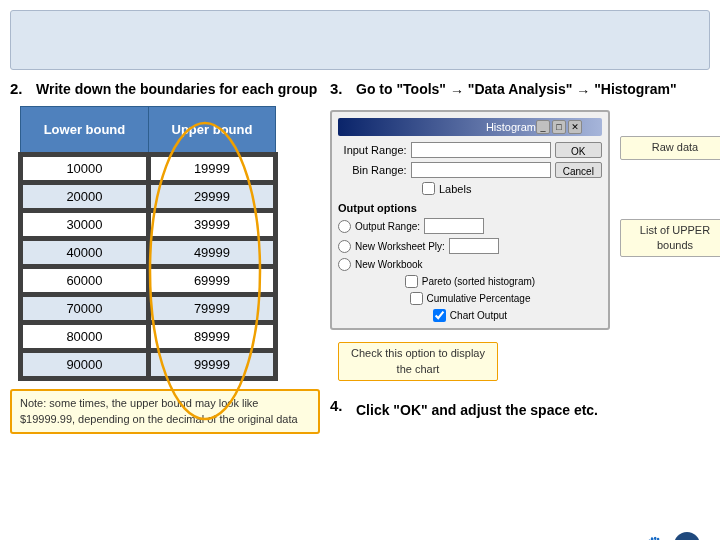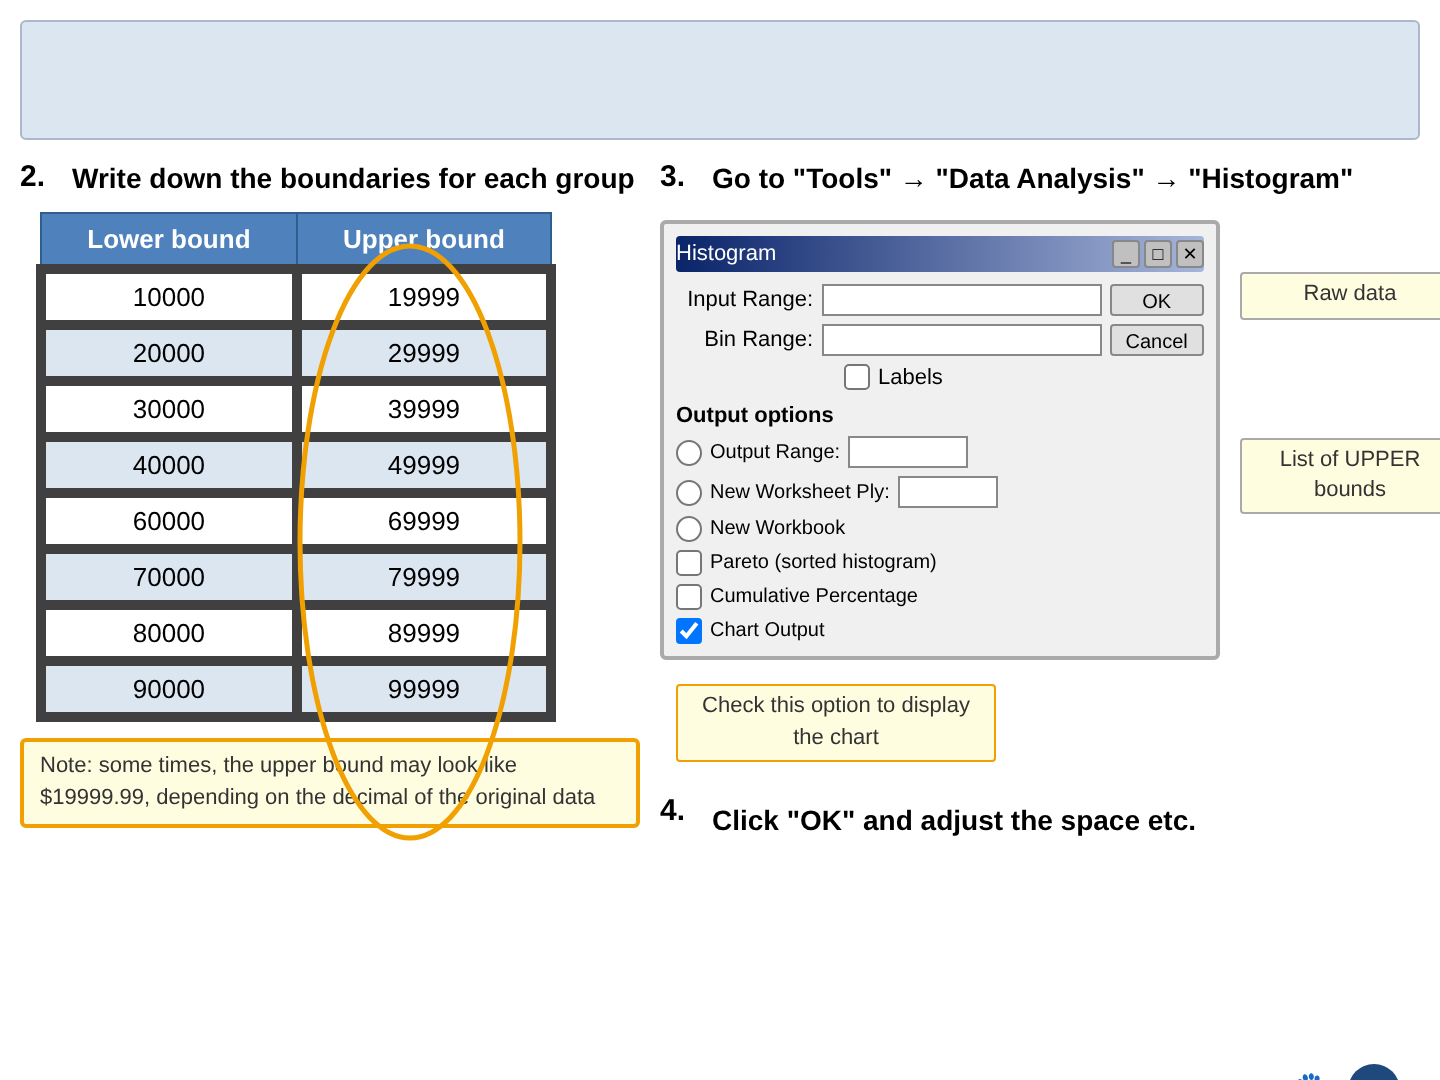--- a/index.html
+++ b/index.html
@@ -66,21 +66,21 @@
 
     .data-table {
       border-collapse: collapse;
       width: 260px;
       margin-left: 8px;
     }
 
     .data-table th {
       background: #4f81bd;
       color: #fff;
-      padding: 5px 10px;
+      padding: 15px 10px;
       border: 1px solid #2e5e8e;
       font-size: 13px;
       font-weight: bold;
       text-align: center;
     }
 
     .data-table td {
       padding: 4px 10px;
       border: 5px solid #404040;
       text-align: center;
@@ -127,23 +127,23 @@
       border-radius: 3px;
       padding: 6px;
       width: 280px;
       min-height: 180px;
     }
 
     .dialog-titlebar {
       background: linear-gradient(to right, #0a246a, #a6b5da);
       color: #fff;
       font-size: 11px;
-      padding: 2px 0;
-      display: flex;
-      justify-content: space-between;
+      padding: 2px 20px;
+      display: flex;
+      justify-content: flex-end;
       align-items: center;
       margin-bottom: 6px;
       border-radius: 2px;
     }
 
     .dialog-close-btns {
       display: flex;
       gap: 2px;
     }
 
@@ -214,20 +214,21 @@
       align-items: center;
       gap: 4px;
       font-size: 10px;
     }
 
     .dialog-checkbox-row {
       display: flex;
       align-items: center;
       gap: 4px;
       font-size: 10px;
+      justify-content: center;
     }
 
     .annotation-check {
       background: #fffde0;
       border: 1px solid #f0a000;
       padding: 3px 6px;
       font-size: 11px;
       color: #333;
       border-radius: 2px;
       margin-top: 4px;

